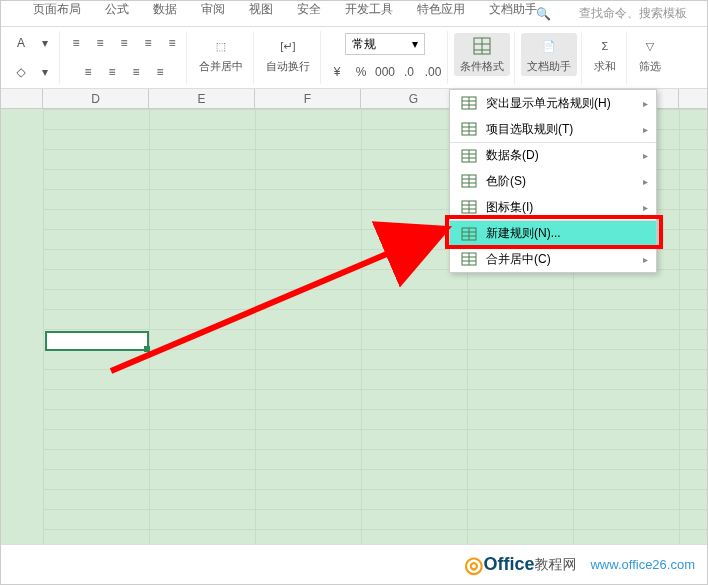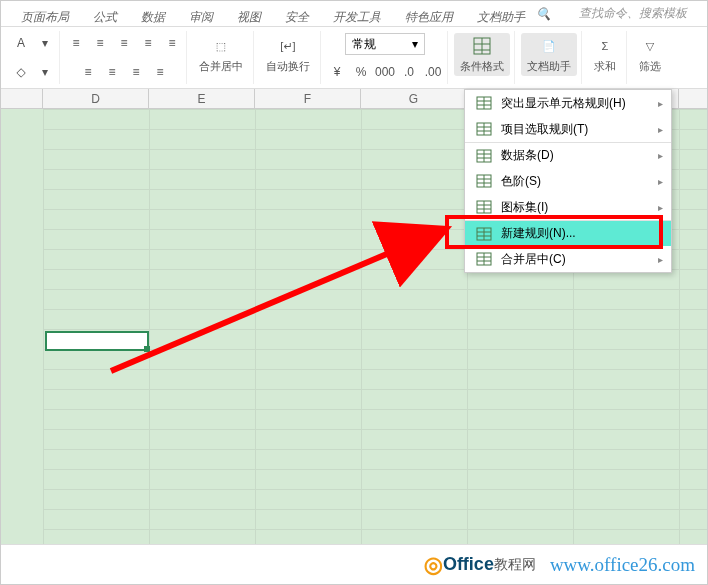--- a/index.html
+++ b/index.html
@@ -1,50 +1,50 @@
 <!DOCTYPE html>
 <html><head>
 <meta charset="utf-8">
 <style>
 *{margin:0;padding:0;box-sizing:border-box;font-family:"Microsoft YaHei",sans-serif;}
 body{width:708px;height:585px;background:#fff;position:relative;border:1px solid #ccc;overflow:hidden;}
-.tabs{display:flex;height:26px;align-items:flex-end;background:#fff;border-bottom:1px solid #ddd;font-size:12px;color:#666;padding-left:8px;font-style:italic;}
+.tabs{display:flex;height:26px;align-items:flex-start;background:#fff;border-bottom:1px solid #ddd;font-size:12px;color:#666;padding-left:20px;}
 .tabs span{padding:0 12px;cursor:pointer;}
 .search{position:absolute;right:8px;top:4px;font-size:12px;color:#999;display:flex;align-items:center;gap:4px;}
 .ribbon{height:62px;background:#fff;border-bottom:1px solid #ddd;display:flex;padding:4px 6px;gap:2px;}
 .rgroup{display:flex;flex-direction:column;align-items:center;justify-content:space-between;padding:2px 4px;border-right:1px solid #eee;}
 .rrow{display:flex;gap:4px;align-items:center;}
 .ibtn{width:20px;height:20px;display:flex;align-items:center;justify-content:center;font-size:12px;color:#555;cursor:pointer;border-radius:2px;}
 .bbtn{display:flex;flex-direction:column;align-items:center;font-size:11px;color:#555;cursor:pointer;padding:2px 6px;border-radius:3px;gap:2px;}
 .bbtn.active{background:#e8e8e8;}
 .bicon{width:22px;height:22px;display:flex;align-items:center;justify-content:center;}
 .numfmt{width:80px;height:22px;border:1px solid #ccc;font-size:12px;padding:0 6px;display:flex;align-items:center;justify-content:space-between;}
 .sheet{position:absolute;top:88px;left:0;right:0;bottom:40px;background:#d5ead5;}
 .colhdr{display:flex;height:20px;background:#f4f4f4;border-bottom:1px solid #ccc;}
 .corner{width:42px;border-right:1px solid #ccc;background:#f4f4f4;}
 .ch{flex:0 0 106px;text-align:center;font-size:12px;color:#666;border-right:1px solid #ccc;line-height:20px;}
 .grid{position:absolute;top:20px;left:42px;right:0;bottom:0;}
 .gline-h{position:absolute;left:0;right:0;height:1px;background:#c8dac8;}
 .gline-v{position:absolute;top:0;bottom:0;width:1px;background:#c8dac8;}
 .sel{position:absolute;border:2px solid #2e8b57;background:#fff;}
 .sel::after{content:"";position:absolute;right:-3px;bottom:-3px;width:6px;height:6px;background:#2e8b57;}
-.menu{position:absolute;top:88px;left:448px;width:208px;background:#fff;border:1px solid #ccc;box-shadow:2px 2px 6px rgba(0,0,0,.2);font-size:12px;margin-left:15px;}
+.menu{position:absolute;top:88px;left:448px;width:208px;background:#fff;border:1px solid #ccc;box-shadow:2px 2px 6px rgba(0,0,0,.2);font-size:12px;}
 .mitem{display:flex;align-items:center;height:26px;padding:0 10px;gap:8px;cursor:pointer;position:relative;}
 .mitem.h{background:#5eead4;}
 .mitem.sep{border-top:1px solid #e0e0e0;}
 .micon{width:18px;height:16px;display:flex;align-items:center;justify-content:center;color:#4a7a4a;}
 .marrow{position:absolute;right:8px;color:#888;font-size:10px;}
 .hlbox{position:absolute;border:4px solid red;}
 .arrow{position:absolute;pointer-events:none;}
 .footer{position:absolute;bottom:0;left:0;right:0;height:40px;background:#fff;border-top:1px solid #ddd;display:flex;align-items:center;justify-content:flex-end;padding:0 12px;gap:6px;}
 .logo{display:flex;align-items:center;font-size:18px;font-weight:bold;}
 .logo .o{color:#f39c12;font-size:22px;}
 .logo .t1{color:#0c4a6e;}
 .logo .t2{color:#555;font-size:14px;font-weight:normal;}
-.url{font-size:19px;color:#3498db;margin-left:8px;font-family:Liberation Serif, serif;}
+.url{font-size:13px;color:#3498db;margin-left:8px;}
 svg{display:block;}
 </style>
 </head>
 <body>
 
 <div class="tabs">
   <span>页面布局</span>
   <span>公式</span>
   <span>数据</span>
   <span>审阅</span>

